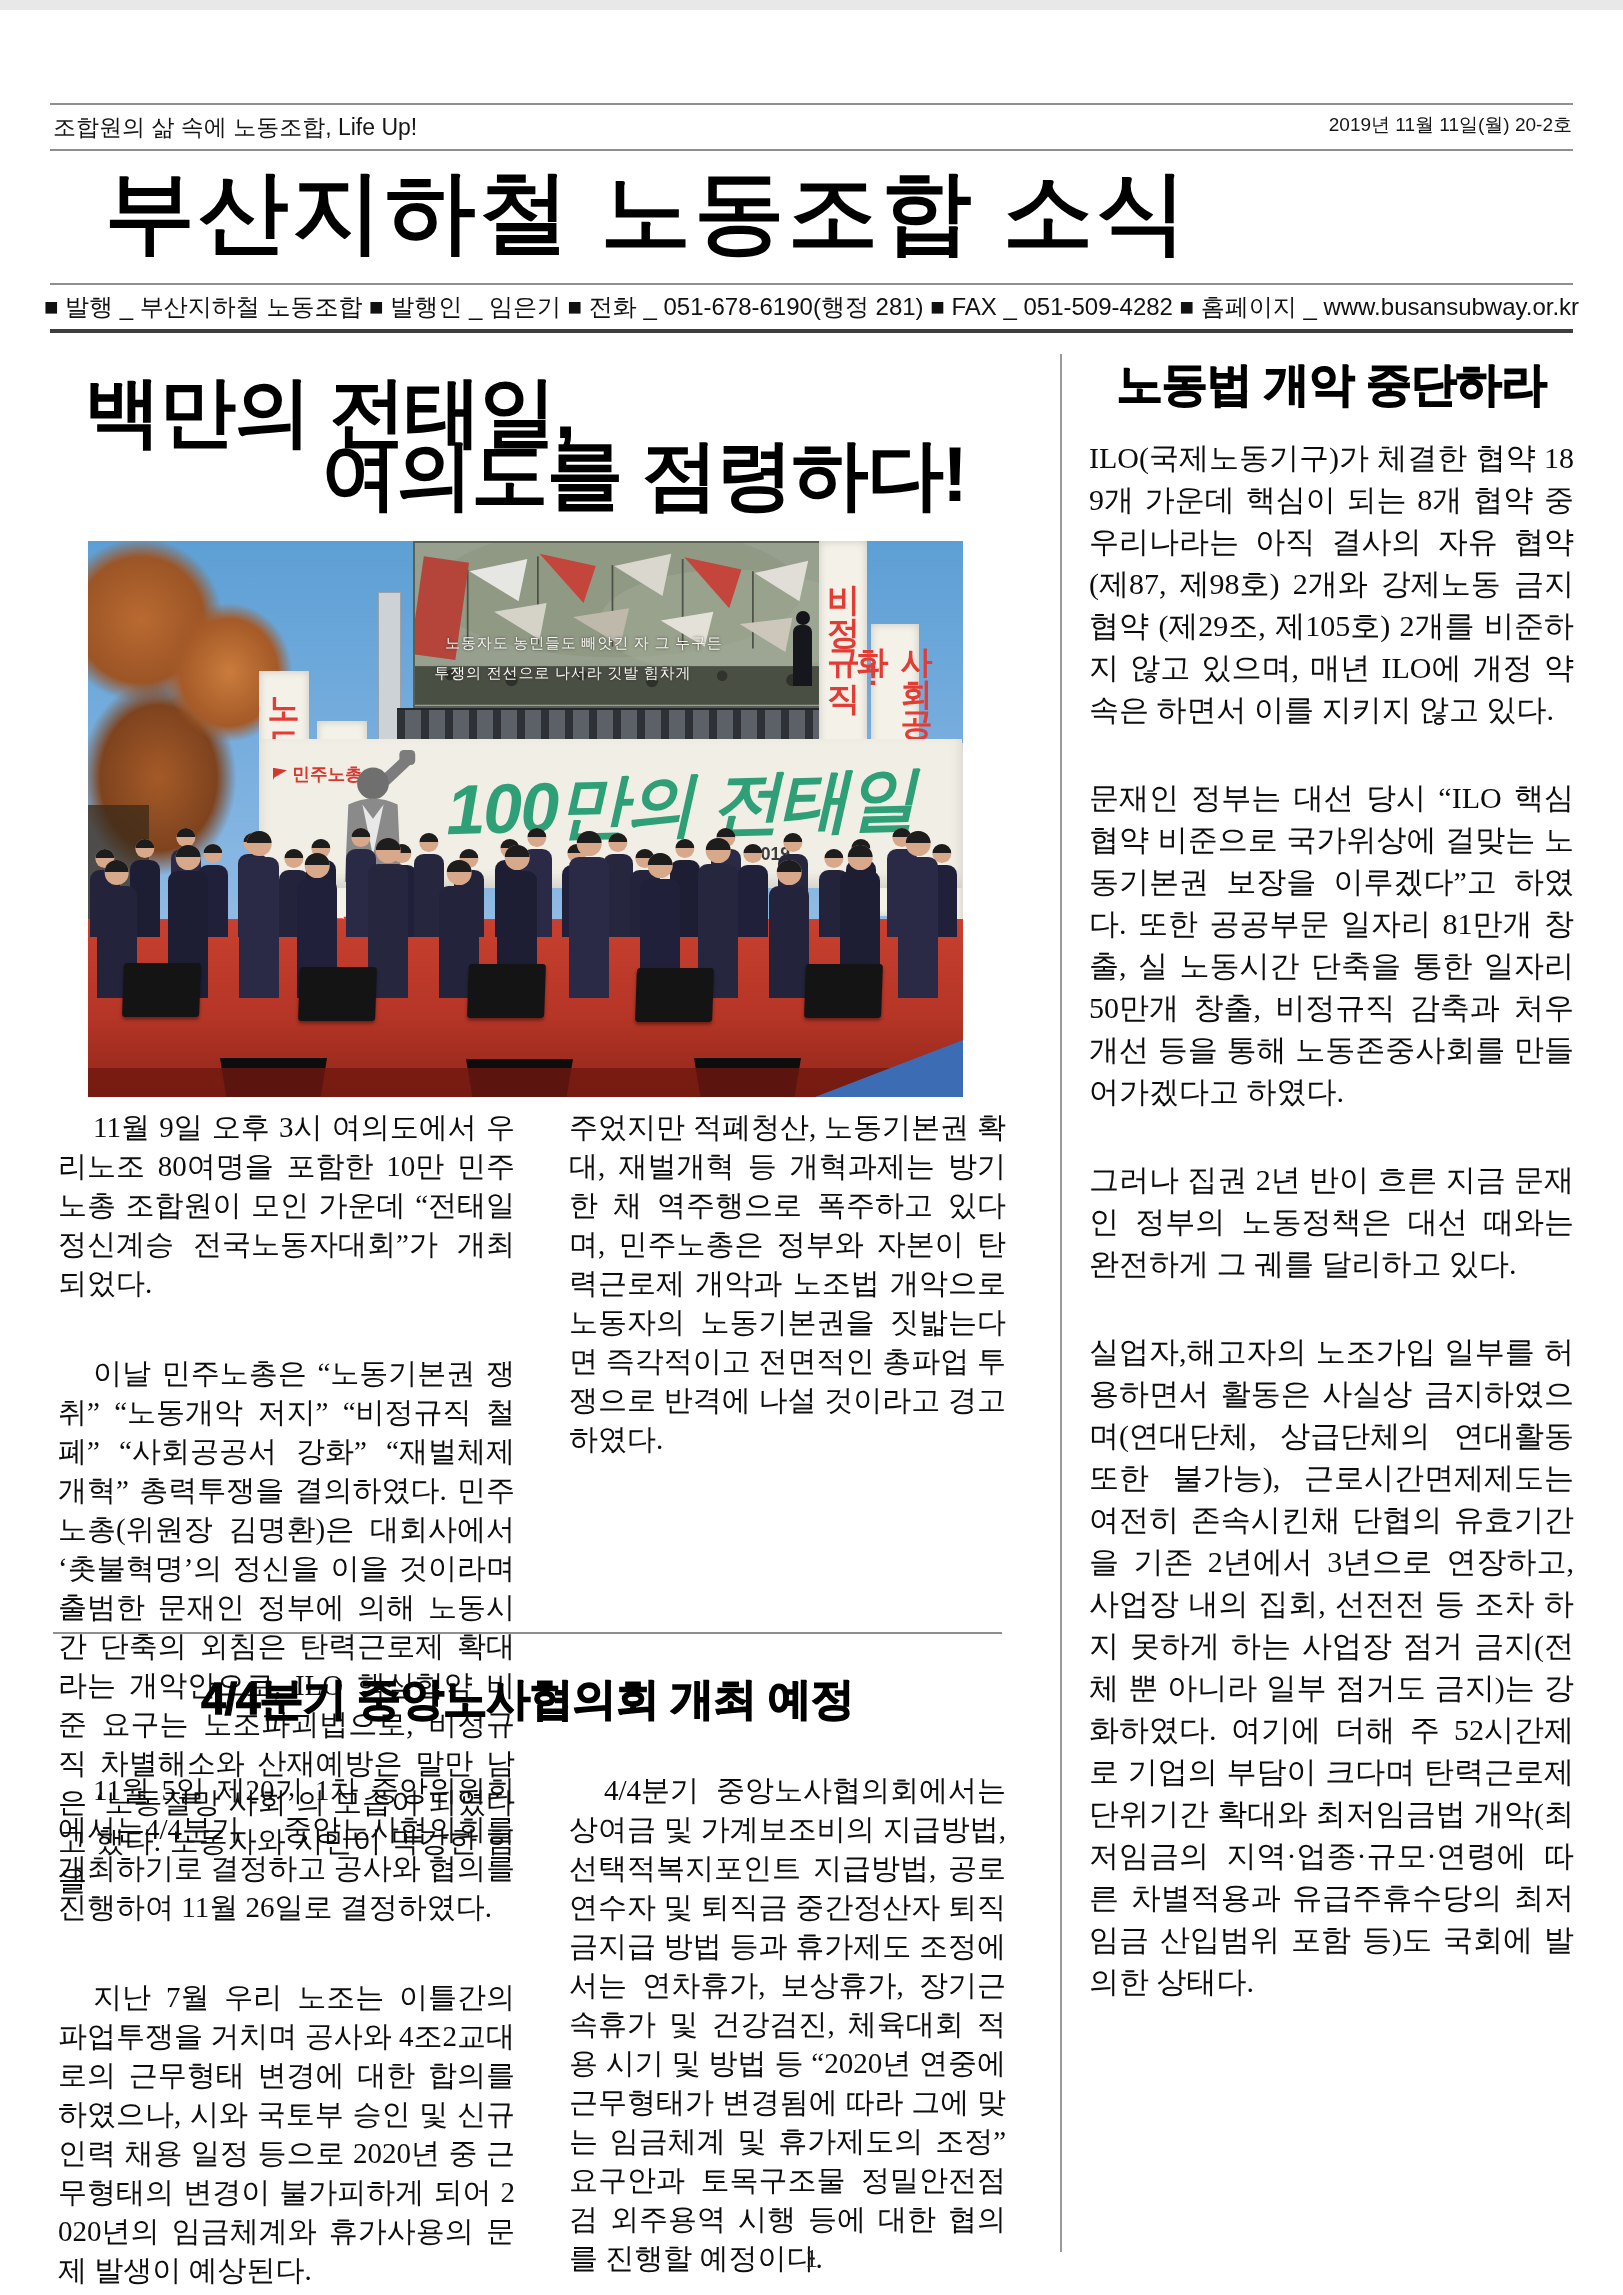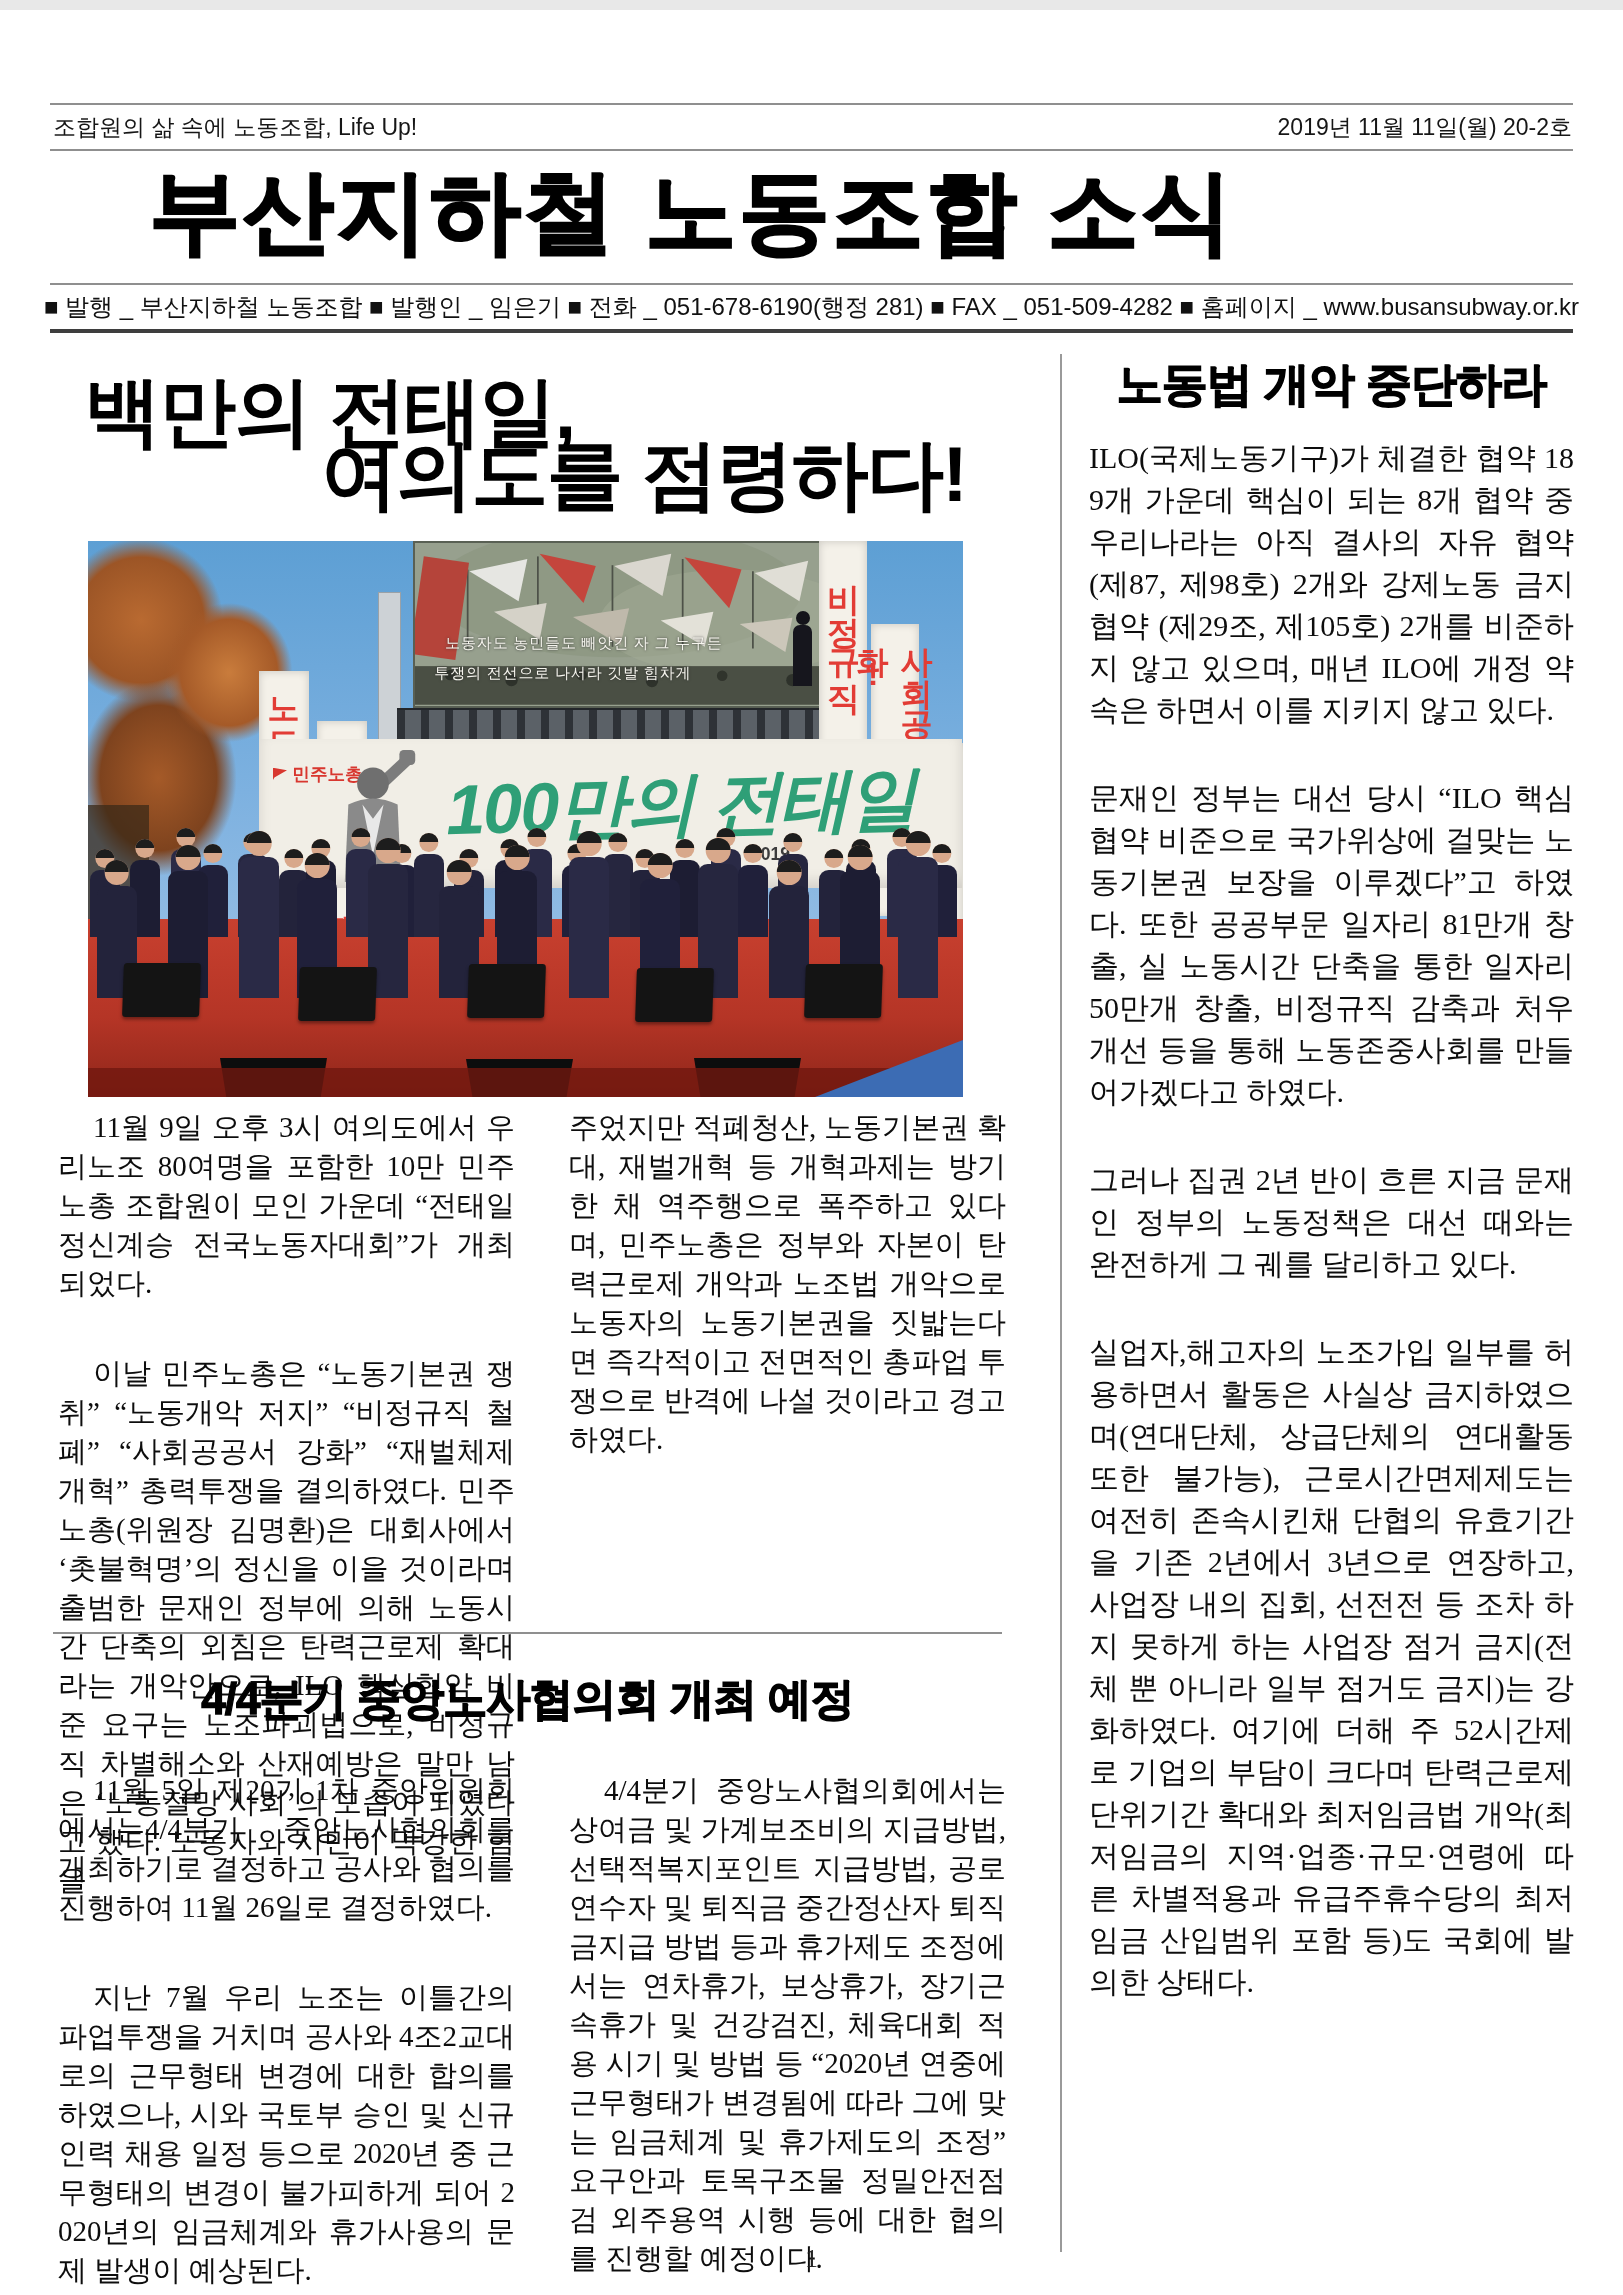--- a/index.html
+++ b/index.html
@@ -4,23 +4,23 @@
 <style>
   html,body{margin:0;padding:0;background:#e8e8e8;}
   .page{position:relative;width:1623px;height:2295px;background:#ffffff;margin:10px auto;overflow:hidden;
         font-family:"Liberation Serif","DejaVu Serif",serif;color:#0b0b0b;}
   .sans{font-family:"Liberation Sans","DejaVu Sans",sans-serif;}
   .hr{position:absolute;background:#8f8f8f;height:1.8px;}
   .abs{position:absolute;}
 
   
   .tagline{top:102px;left:53px;font-size:23px;color:#161616;}
-  .issue{top:102px;right:51px;font-size:23px;color:#161616;}
-  .main-title{top:141px;left:0;width:1294px;text-align:center;font-size:91px;font-weight:700;
-              letter-spacing:2.6px;-webkit-text-stroke:2.2px #000;color:#000;padding-left:45px;}
+  .issue{top:102px;right:51px;font-size:19px;color:#161616;}
+  .main-title{top:141px;left:0;width:1294px;text-align:center;font-size:91px;font-weight:400;
+              letter-spacing:2.6px;-webkit-text-stroke:2.2px #000;color:#000;}
   .pub-line{top:281px;left:0;width:1623px;text-align:center;font-size:24px;color:#111;}
 
   
   .lead-hl{left:84px;top:362px;width:882px;font-weight:700;font-size:77px;line-height:1.02;color:#000;letter-spacing:-1.8px;}
   .lead-hl .l2{text-align:right;margin-top:-16px;}
 
   
   .bodycol{position:absolute;font-size:29px;line-height:39px;text-align:justify;word-break:break-all;color:#0d0d0d;}
   .bodycol p{margin:0 0 51px 0;}
   .bodycol p.indent{text-indent:35px;}

